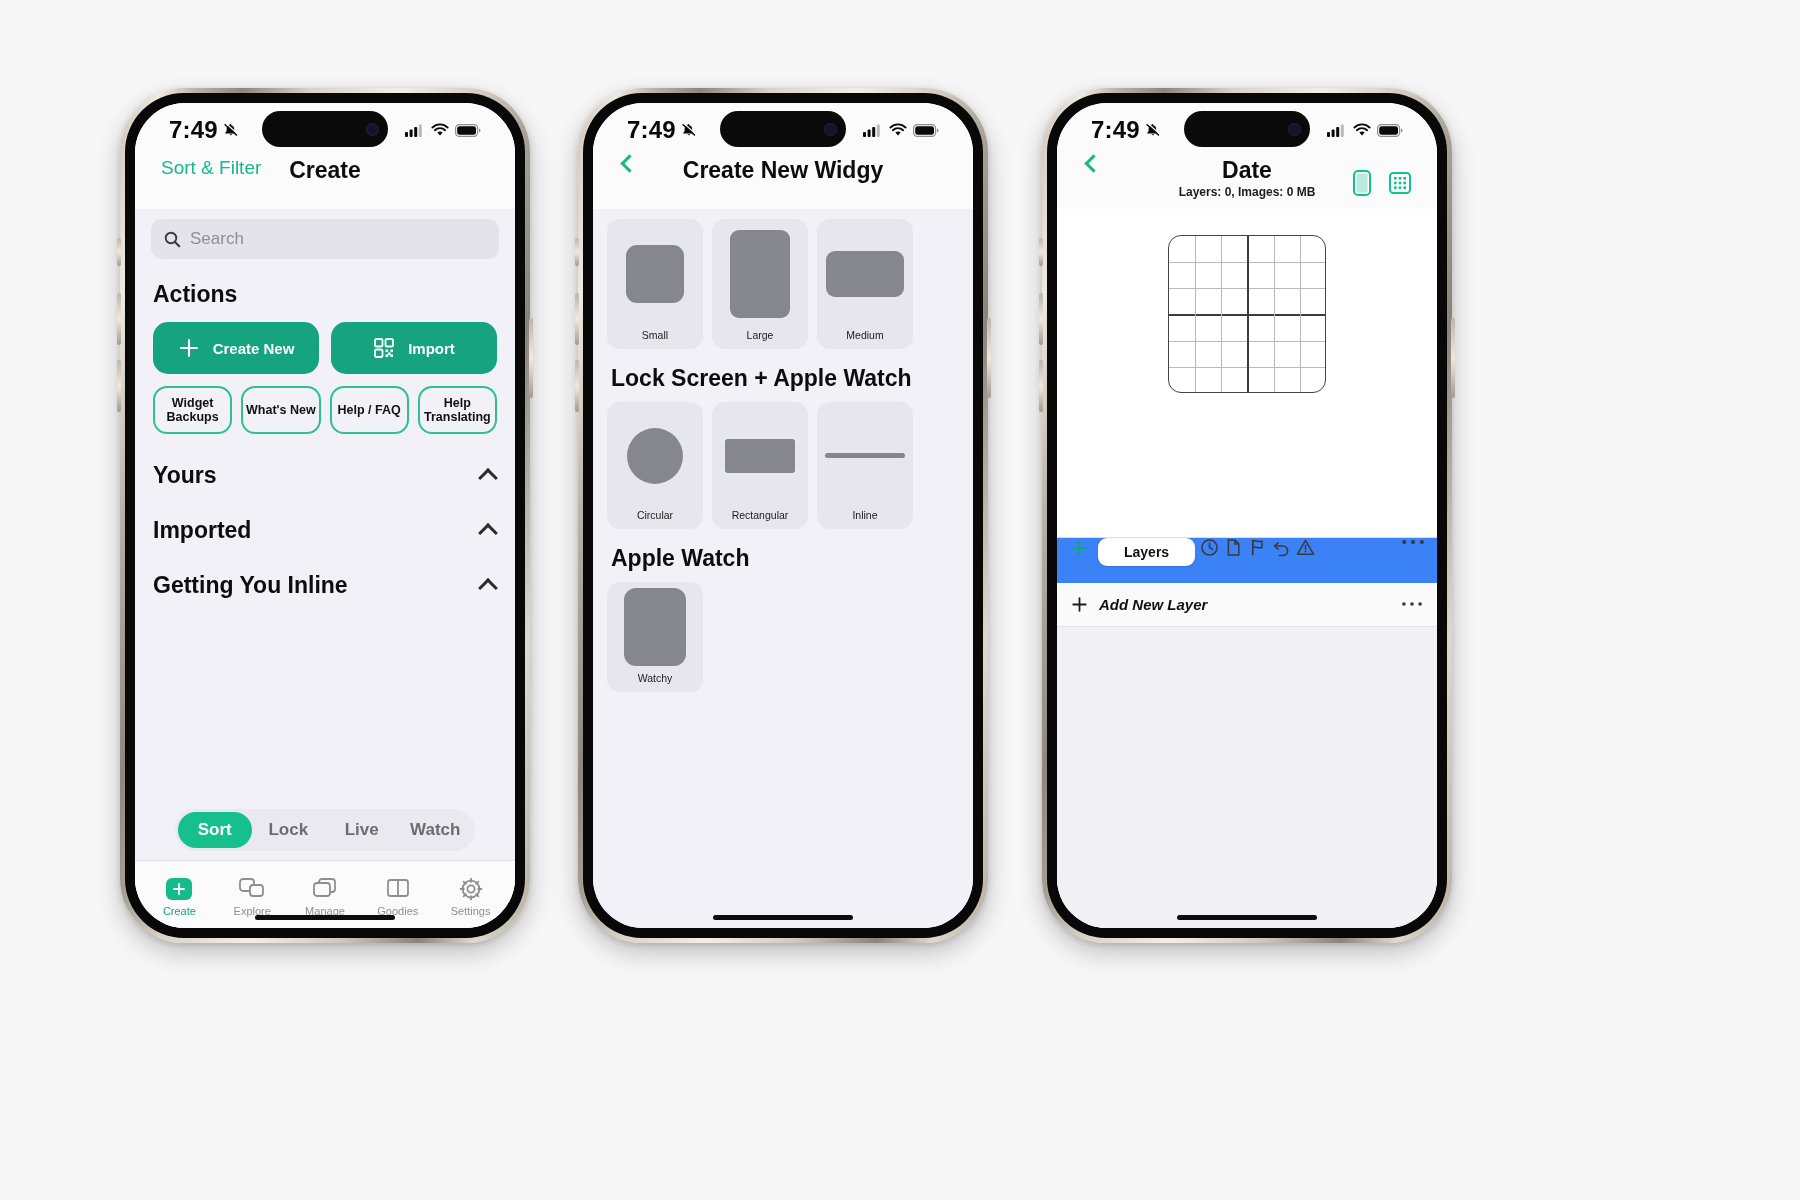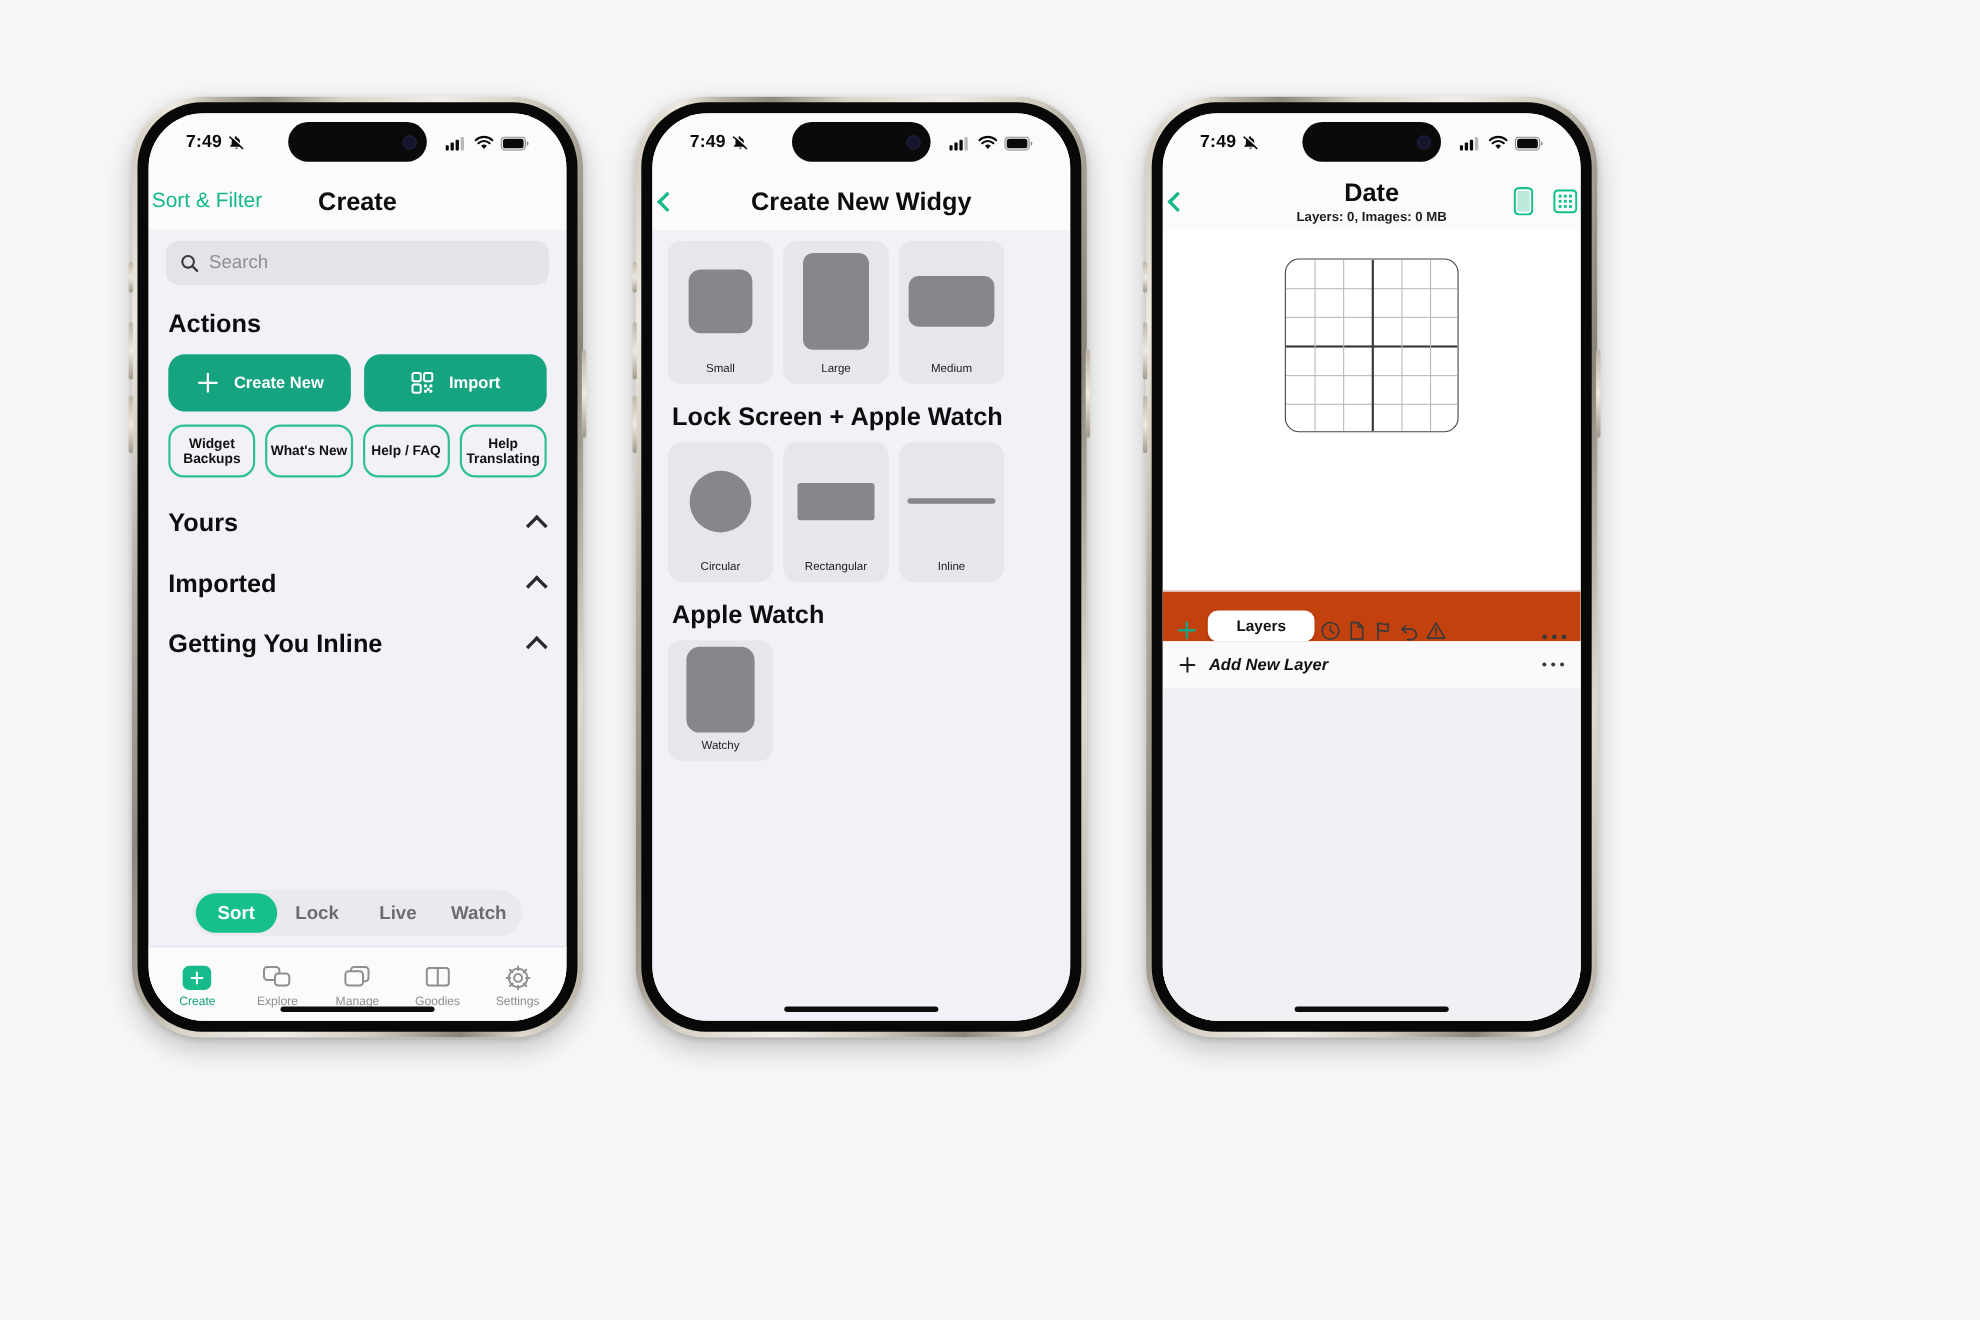--- a/index.html
+++ b/index.html
@@ -41,35 +41,35 @@
   .btn-right-1 { right: -3px; top: 230px; width: 4px; height: 80px; }
 
   
   .statusbar {
     position: relative; height: 54px;
     display: flex; align-items: center; justify-content: space-between;
     padding: 0 34px 0 34px;
     background: #fbfbfc;
   }
   .sb-time {
-    font-size: 16px; font-weight: bold; color: #0a0a0a; letter-spacing: .2px;
+    font-size: 24px; font-weight: bold; color: #0a0a0a; letter-spacing: .2px;
     display: flex; align-items: center; gap: 5px;
   }
   .sb-right { display: flex; align-items: center; gap: 6px; }
   .dyn-island {
     position: absolute; left: 50%; transform: translateX(-50%); top: 8px;
     width: 126px; height: 36px; border-radius: 20px; background: #0a0a0a;
     display: flex; align-items: center; justify-content: flex-end; padding-right: 9px;
   }
   .dyn-cam { width: 13px; height: 13px; border-radius: 50%; background: #14142a; box-shadow: inset 0 0 3px #2b2b55; }
 
   
   .navbar {
     height: 52px; background: #fbfbfc;
-    display: flex; align-items: center; padding: 0 3px;
+    display: flex; padding: 0 26px;
     position: relative;
   }
   .nav-left-text { font-size: 19px; color: #14b88a; white-space: nowrap; }
   .nav-title {
     position: absolute; left: 0; right: 0; text-align: center;
     font-size: 23px; font-weight: bold; color: #0d0d0d; pointer-events: none;
   }
   .nav-title-sub { font-size: 12px; font-weight: bold; color: #1c1c1e; margin-top: 1px; }
   .chev-back {
     width: 13px; height: 13px;
@@ -139,22 +139,22 @@
   .wcard-label { font-size: 10.5px; color: #1c1c1e; }
   .sh { background: #86868d; }
 
   
   .body-3 { background: #ffffff; height: calc(100% - 106px); position: relative; display: flex; flex-direction: column; }
   .canvas-area { flex: 1; display: flex; align-items: flex-start; justify-content: center; padding-top: 26px; }
   .canvas-grid { width: 158px; height: 158px; border-radius: 13px; border: 1.5px solid #444; position: relative; overflow: hidden; background:#fff; }
   .gl { position: absolute; background: #b9b9b9; }
   .gl.major { background: #3c3c3c; }
   .layerbar {
-    height: 46px; background: #c2410c; border-top: 1px solid #dededf;
-    display: flex; align-items: flex-end; gap: 5px; padding: 0 12px;
+    height: 46px; background: #3b82f6; border-top: 1px solid #dededf;
+    display: flex; align-items: flex-start; gap: 5px; padding: 0 12px;
   }
   .layers-chip {
     background: #ffffff; border-radius: 9px; height: 28px; padding: 0 26px;
     display: flex; align-items: center; font-size: 14px; font-weight: bold; color: #111;
     box-shadow: 0 1px 2px rgba(0,0,0,.12);
   }
   .lrow {
     height: 44px; background: #fafafa; border-bottom: 1px solid #e4e4e6;
     display: flex; align-items: center; gap: 11px; padding: 0 14px;
   }

